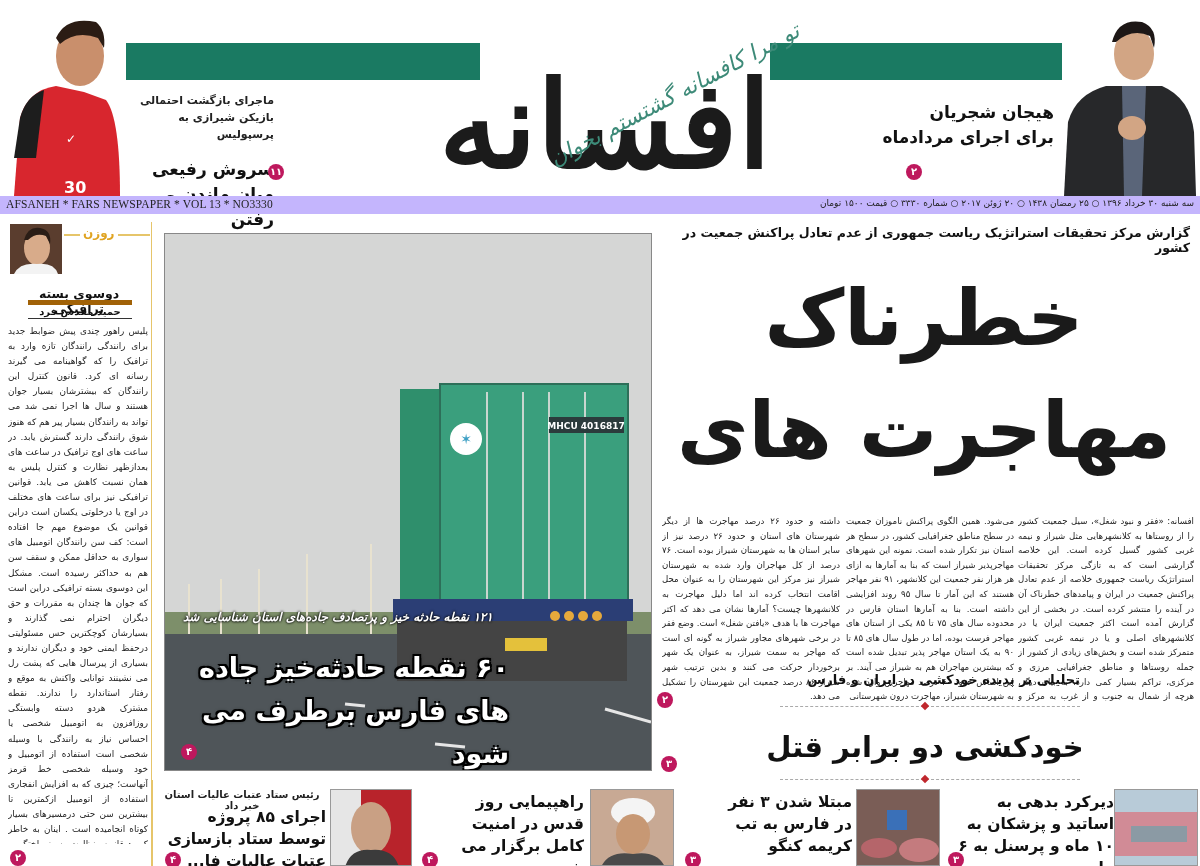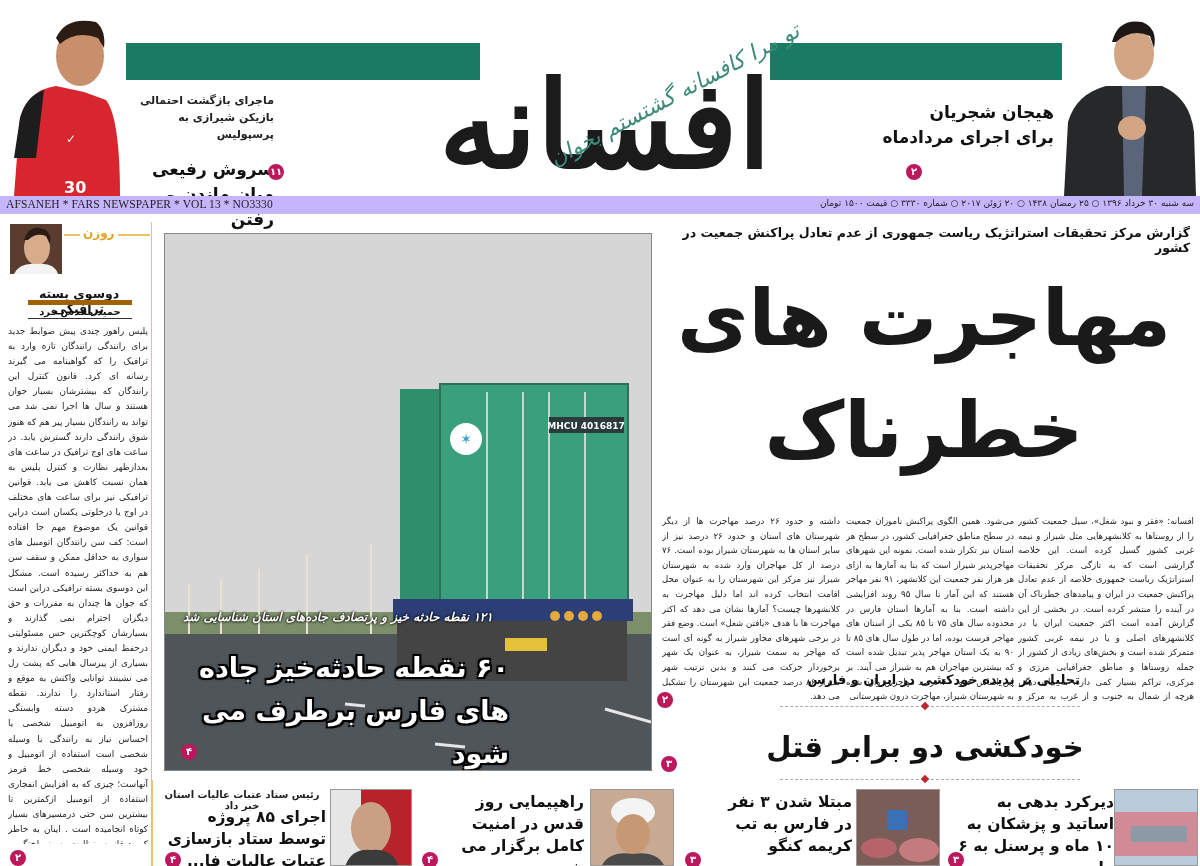--- a/index.html
+++ b/index.html
@@ -169,22 +169,22 @@
       <line x1="440" y1="475" x2="486" y2="488"></line>
     </g>
   </svg>
   <div class="photo-caption-kicker">۱۲۱ نقطه حادثه خیز و پرتصادف جاده‌های استان شناسایی شد</div>
   <div class="photo-caption-head">۶۰ نقطه حادثه‌خیز جاده های فارس برطرف می شود</div>
   <div class="page-badge" style="left:16px; top:510px;">۴</div>
 </div>
 
 <div class="main-kicker">گزارش مرکز تحقیقات استراتژیک ریاست جمهوری از عدم تعادل پراکنش جمعیت در کشور</div>
 <div class="main-head">
+  <div>خطرناک</div>
   <div>مهاجرت های</div>
-  <div>خطرناک</div>
 </div>
 
 <div class="text-col" style="left:1018px; width:176px; height:188px; overflow:hidden;">افسانه: «فقر و نبود شغل»، سیل جمعیت کشور را از روستاها به کلانشهرهایی مثل شیراز و نیمه غربی کشور گسیل کرده است. این خلاصه گزارشی است که به تازگی مرکز تحقیقات استراتژیک ریاست جمهوری خلاصه از عدم تعادل پراکنش جمعیت در ایران و پیامدهای خطرناک آن در آینده را منتشر کرده است. در بخشی از این گزارش آمده است اکثر جمعیت ایران یا در کلانشهرهای اصلی و یا در نیمه غربی کشور متمرکز شده است و بخش‌های زیادی از کشور از جمله روستاها و مناطق جغرافیایی مرزی و مرکزی، تراکم بسیار کمی دارد. به بیان دیگر، هرچه از شمال به جنوب و از غرب به مرکز و شرق ایران حرکت شود، از تراکم و انباشت جمعیت کاسته</div>
 <div class="text-col" style="left:846px; width:168px; height:188px; overflow:hidden;">می‌شود. همین الگوی پراکنش ناموزان جمعیت در سطح مناطق جغرافیایی کشور، در سطح هر استان نیز تکرار شده است. نمونه این شهرهای مهاجرپذیر شیراز است که بنا به آمارها به ازای هر هزار نفر جمعیت این کلانشهر، ۹۱ نفر مهاجر هستند که این آمار تا سال ۹۵ روند افزایشی داشته است. بنا به آمارها استان فارس در محدوده سال های ۷۵ تا ۸۵ یکی از استان های مهاجر فرست بوده، اما در طول سال های ۸۵ تا ۹۰ به یک استان مهاجر پذیر تبدیل شده است که بیشترین مهاجران هم به شیراز می آیند. بر این اساس حدود ۴۰ درصد مهاجرین وارد شده به شهرستان شیراز، مهاجرت درون شهرستانی</div>
 <div class="text-col" style="left:662px; width:178px; height:188px; overflow:hidden;">داشته و حدود ۲۶ درصد مهاجرت ها از دیگر شهرستان های استان و حدود ۲۶ درصد نیز از سایر استان ها به شهرستان شیراز بوده است. ۷۶ درصد از کل مهاجران وارد شده به شهرستان شیراز نیز مرکز این شهرستان را به عنوان محل اقامت انتخاب کرده اند اما دلیل مهاجرت به کلانشهرها چیست؟ آمارها نشان می دهد که اکثر مهاجرت ها با هدف «یافتن شغل» است. وضع فقر در برخی شهرهای مجاور شیراز به گونه ای است که مهاجر به سمت شیراز، به عنوان یک شهر برخوردار حرکت می کنند و بدین ترتیب شهر شیراز ۸۶ درصد جمعیت این شهرستان را تشکیل می دهد.</div>
 <div class="page-badge" style="left:657px; top:692px;">۲</div>
 
 <div class="rule-dotted" style="left:780px; top:706px; width:300px;"></div>
 <div class="red-dot" style="left:922px; top:703px;"></div>
 

